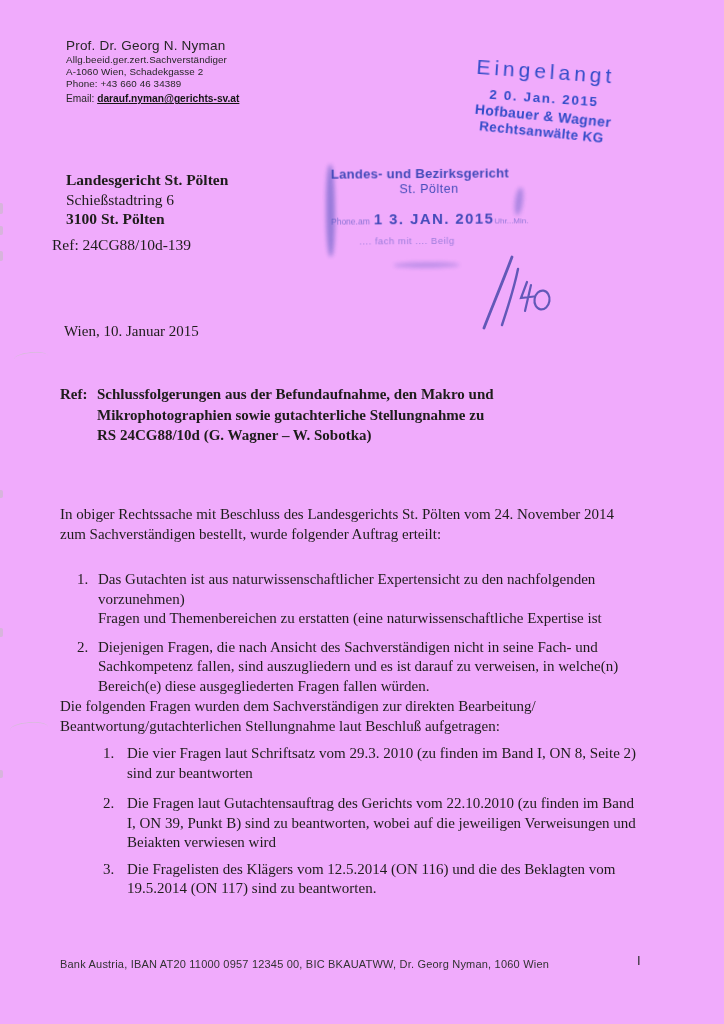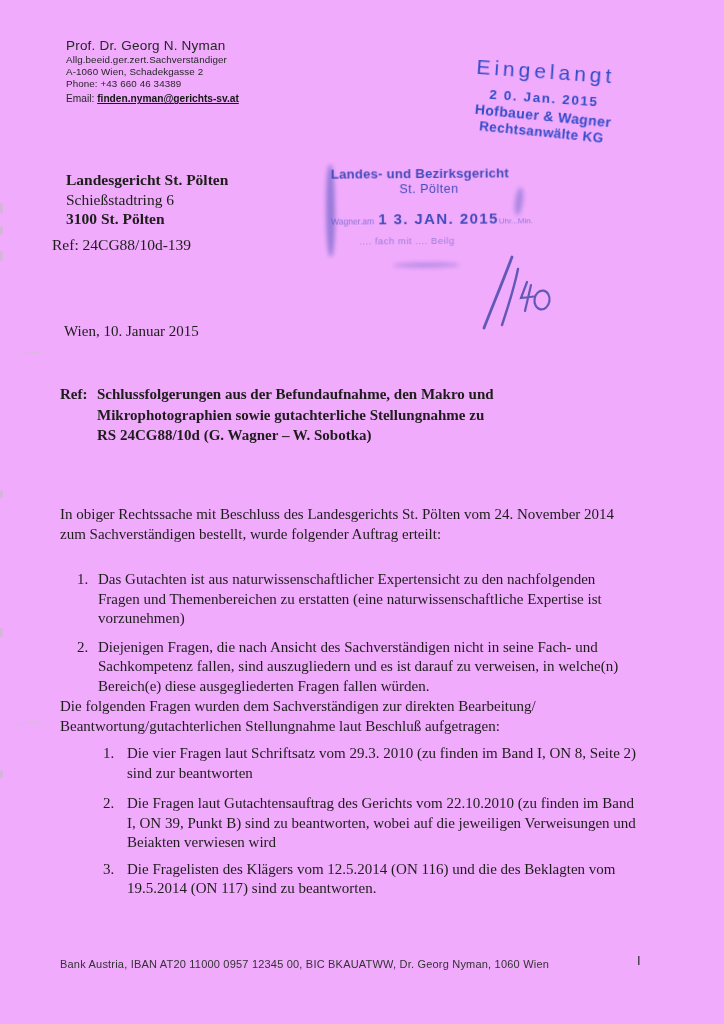--- a/index.html
+++ b/index.html
@@ -93,21 +93,21 @@
 
 <div class="page">
 
   <div class="letterhead">
     <div class="lh-name">Prof. Dr. Georg N. Nyman</div>
     <div class="lh-line">Allg.beeid.ger.zert.Sachverständiger</div>
     <div class="lh-line">A-1060 Wien, Schadekgasse 2</div>
     <div class="lh-line">Phone: +43 660 46 34389</div>
     <div class="lh-email">
       <span>Email:</span>
-      <span class="addr">finden.nyman@gerichts-sv.at</span>
+      <span class="addr">darauf.nyman@gerichts-sv.at</span>
     </div>
   </div>
 
   <div class="stamp-received">
     <div class="sr-title">Eingelangt</div>
     <div class="sr-date">2 0. Jan.  2015</div>
     <div class="sr-firm-wrap">
       <div class="sr-firm">Hofbauer &amp; Wagner</div>
       <div class="sr-firm2">Rechtsanwälte KG</div>
     </div>
@@ -119,21 +119,21 @@
     <div class="r-bold">3100 St. Pölten</div>
   </div>
   <div class="ref-number">Ref: 24CG88/10d-139</div>
 
   <div class="court-stamp">
     <div class="cs-smudge-left"></div>
     <div class="cs-mark-right"></div>
     <div class="cs-line1">Landes- und Bezirksgericht</div>
     <div class="cs-line2">St. Pölten</div>
     <div class="cs-line3">
-      <span class="cs-label">Wagner.am</span>
+      <span class="cs-label">Phone.am</span>
       <span class="cs-date">1 3.  JAN.  2015</span>
       <span class="cs-time">Uhr...Min.</span>
     </div>
     <div class="cs-note">.... fach mit .... Beilg</div>
     <div class="cs-blurline"></div>
   </div>
 
   <svg class="handwritten" width="84" height="82" viewBox="0 0 84 82" aria-label="/140">
     <g fill="none" stroke="#4a4aad" stroke-width="2.8" stroke-linecap="round" opacity="0.85">
       <path d="M10,76 C17,58 31,24 38,5"></path>
@@ -157,22 +157,22 @@
   <div class="para para1">
     <div>In obiger Rechtssache mit Beschluss des Landesgerichts St. Pölten vom 24. November 2014</div>
     <div>zum Sachverständigen bestellt, wurde folgender Auftrag erteilt:</div>
   </div>
 
   <div class="numlist list1">
     <div class="list-item item-1">
       <div class="li-num">1.</div>
       <div class="li-lines">
         <div>Das Gutachten ist aus naturwissenschaftlicher Expertensicht zu den nachfolgenden</div>
+        <div>vorzunehmen)</div>
         <div>Fragen und Themenbereichen zu erstatten (eine naturwissenschaftliche Expertise ist</div>
-        <div>vorzunehmen)</div>
       </div>
     </div>
     <div class="list-item item-2">
       <div class="li-num">2.</div>
       <div class="li-lines">
         <div>Diejenigen Fragen, die nach Ansicht des Sachverständigen nicht in seine Fach- und</div>
         <div>Sachkompetenz fallen, sind auszugliedern und es ist darauf zu verweisen, in welche(n)</div>
         <div>Bereich(e) diese ausgegliederten Fragen fallen würden.</div>
       </div>
     </div>

